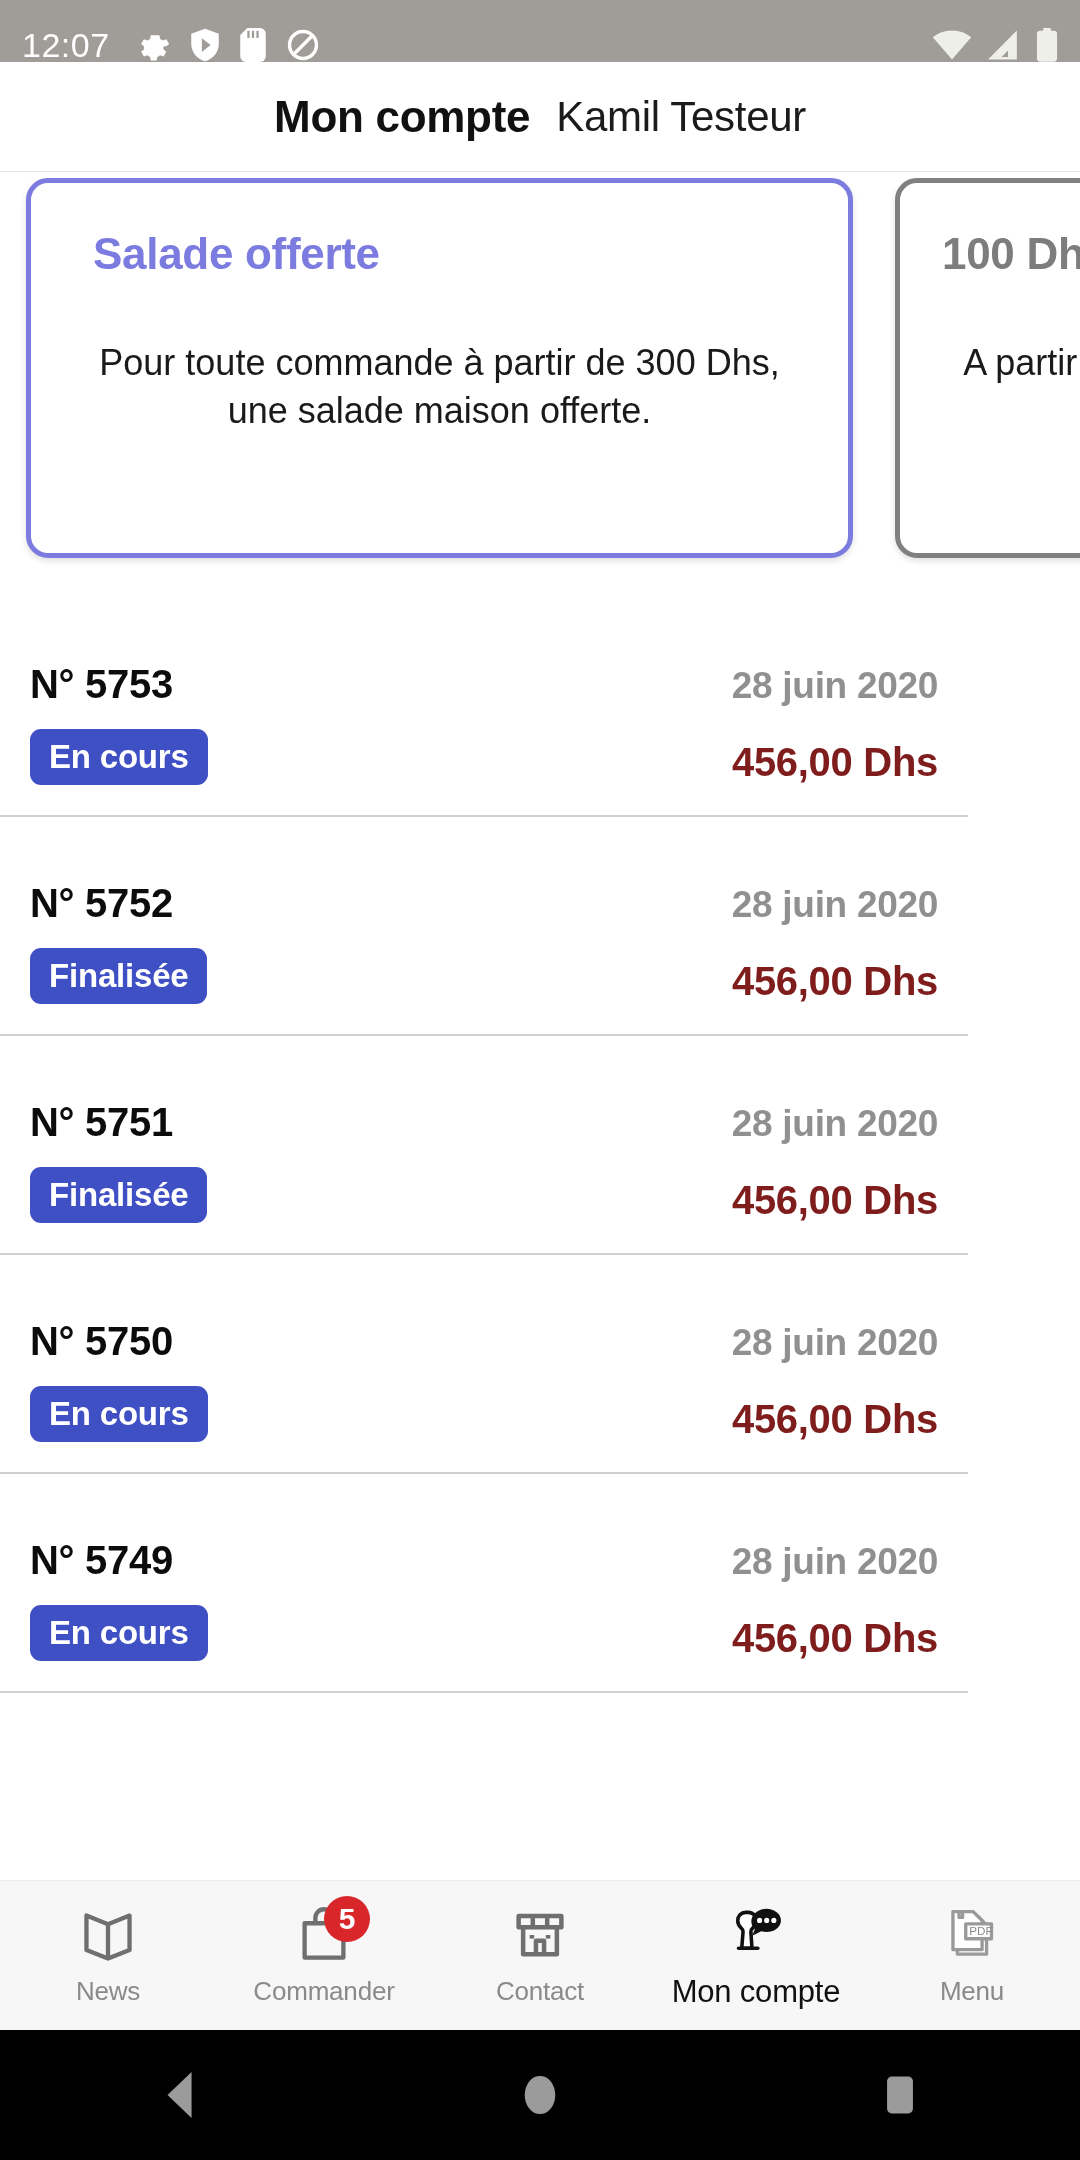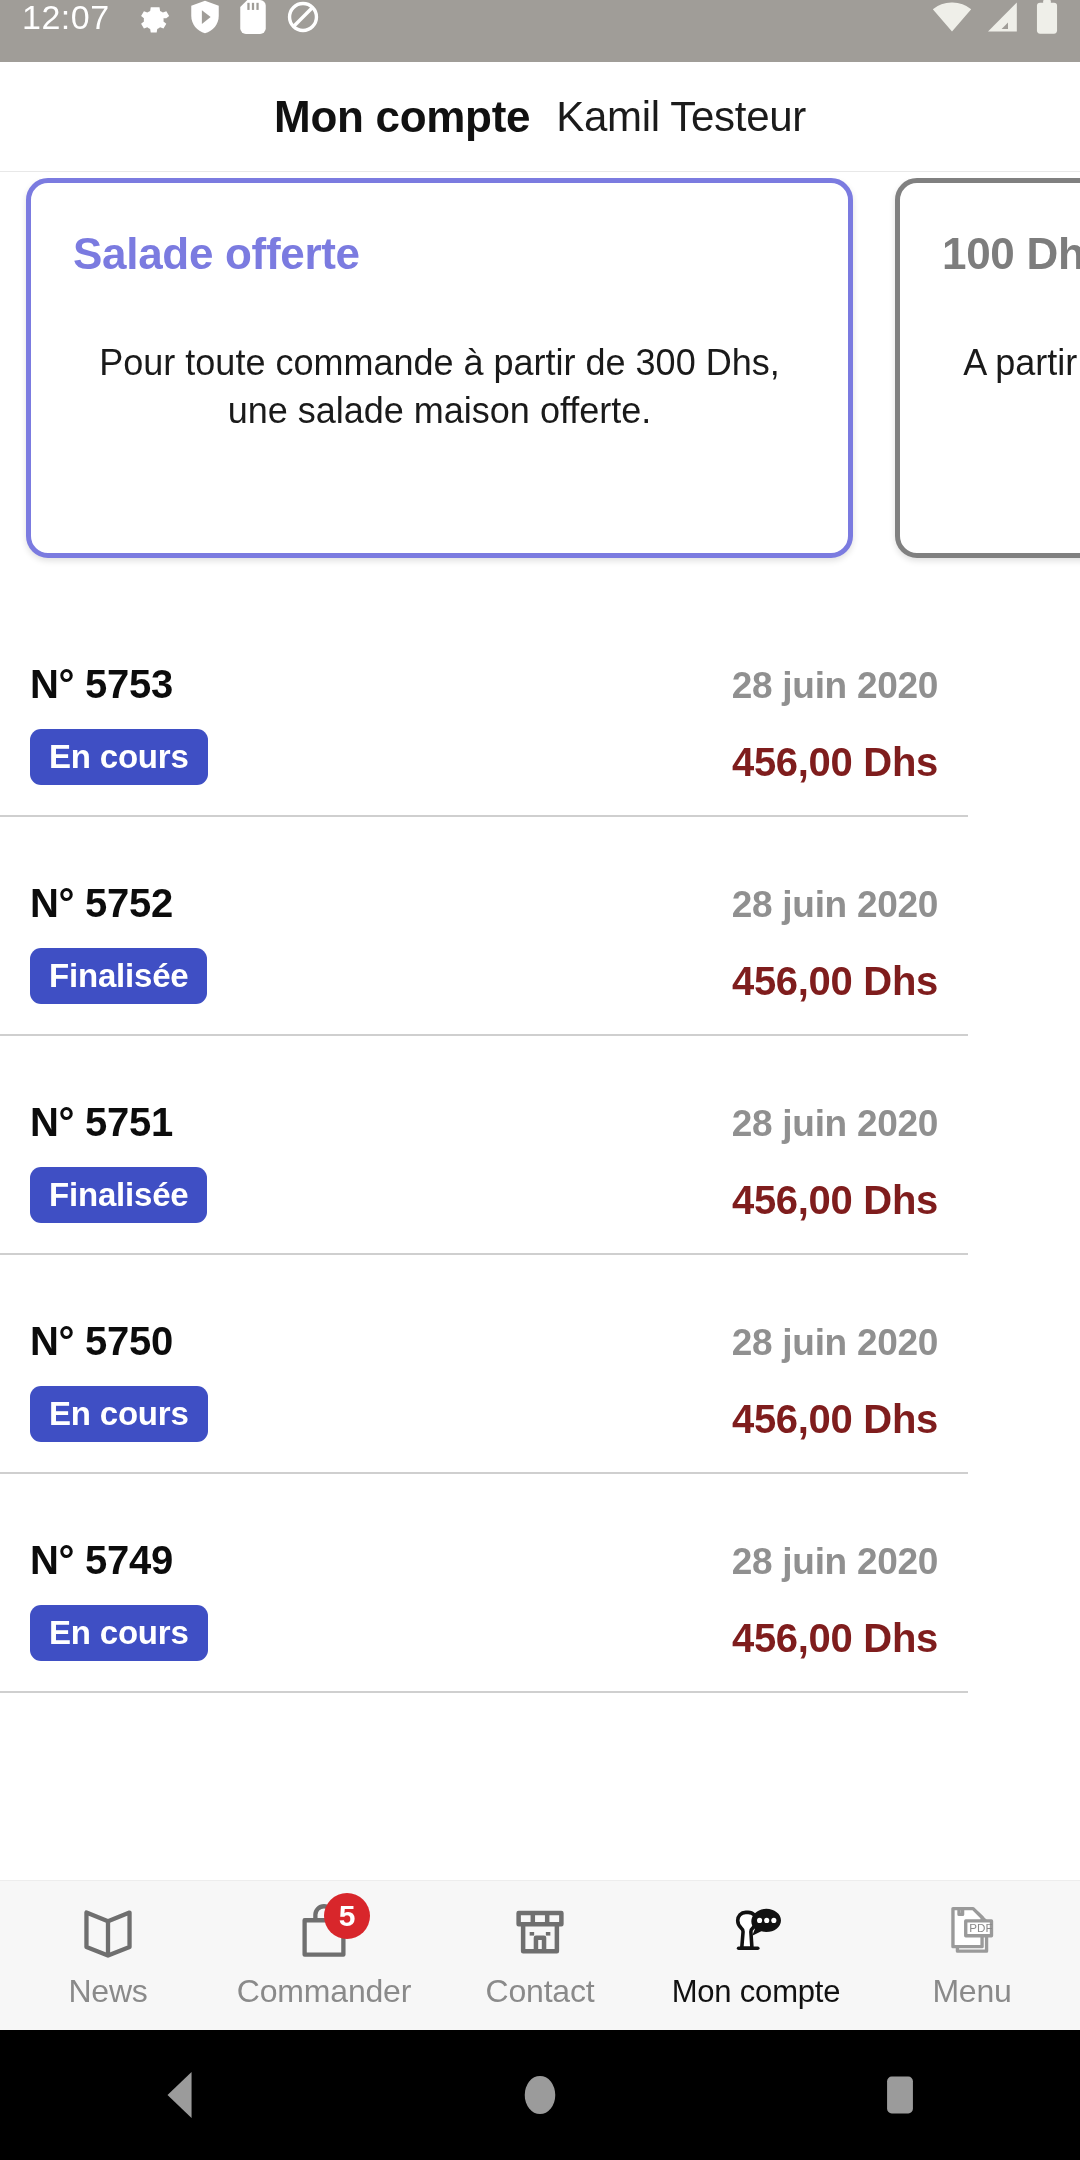--- a/index.html
+++ b/index.html
@@ -8,21 +8,21 @@
     background:#ffffff;
     font-family:"Liberation Sans", sans-serif;
     overflow:hidden;
   }
   #screen{ position:relative; width:1080px; height:2160px; background:#fff; }
 
   
   .statusbar{
     position:absolute; top:0; left:0; width:1080px; height:62px;
     background:#a09d98;
-    display:flex; align-items:flex-start;
+    display:flex; align-items:flex-end;
     padding:0 22px;
   }
   .sb-time{ color:#fff; font-size:34px; letter-spacing:.5px; line-height:1; }
   .sb-left-icons{ display:flex; align-items:center; gap:20px; margin-left:26px; }
   .sb-spacer{ flex:1; }
   .sb-right-icons{ display:flex; align-items:center; gap:14px; }
   .sb-ic{ display:block; }
 
   
   .appbar{
@@ -45,21 +45,21 @@
     flex:0 0 auto;
     width:827px; height:380px;
     background:#fff;
     border-radius:22px;
     padding:46px 42px;
     box-shadow:0 3px 6px rgba(0,0,0,.12);
   }
   .promo-card.active{ border:5px solid #7b7be0; }
   .promo-card.inactive{ border:5px solid #808080; }
   .promo-title{ font-size:44px; font-weight:bold; margin-bottom:60px; letter-spacing:-.3px; }
-  .promo-card.active .promo-title{ color:#7b7be0; }
+  .promo-card.active .promo-title{ color:#7b7be0;margin-left:20px; }
   .promo-card.inactive .promo-title{ color:#7d7d7d; }
   .promo-body{ font-size:36px; color:#1a1a1a; line-height:1.32;text-align:center; }
 
   
   .orders{
     position:absolute; top:598px; left:0; width:968px;
     height:1262px;
     overflow:hidden;
   }
   .order-row{
@@ -92,21 +92,21 @@
     border-top:1px solid #ededed;
   }
   .tab{
     flex:1;
     display:flex; flex-direction:column; align-items:center; justify-content:center;
     gap:14px;
     position:relative;
     height:100%;
   }
   .tab-ico{ position:relative; height:58px; display:flex; align-items:flex-end; justify-content:center; }
-  .tab-label{ font-size:32px; color:#8a8a8a; letter-spacing:-.2px; }
+  .tab-label{ font-size:26px; color:#8a8a8a; letter-spacing:-.2px; }
   .tab.active .tab-label{ color:#111; font-size:31px; }
   .tab-badge{
     position:absolute; top:-8px; right:-20px;
     min-width:46px; height:46px;
     background:#d8262b;
     border-radius:50%;
     color:#fff; font-size:30px; font-weight:bold;
     display:flex; align-items:center; justify-content:center;
   }
 

